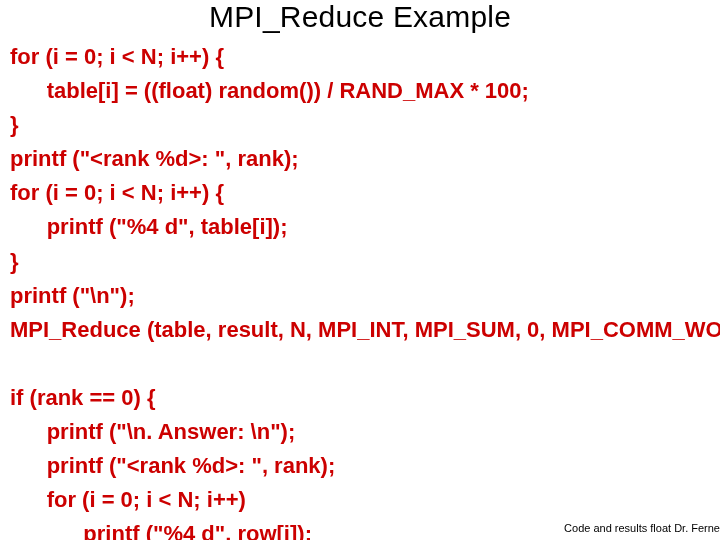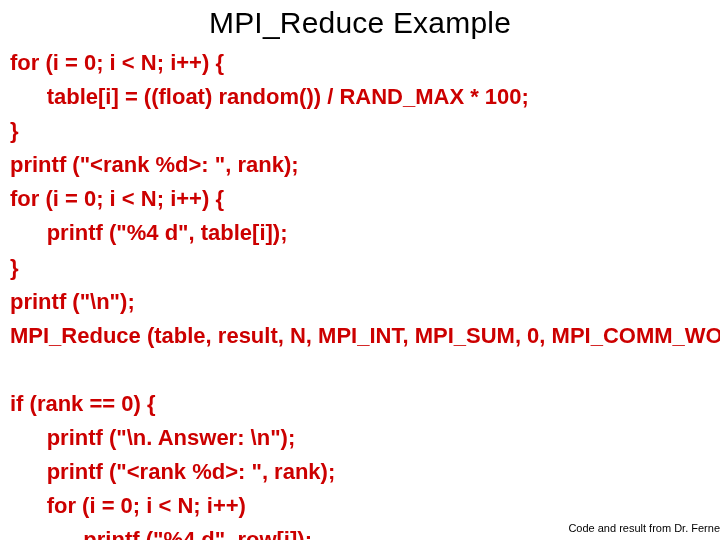--- a/index.html
+++ b/index.html
@@ -14,21 +14,21 @@
   .slide {
     width: 720px;
     height: 540px;
     position: relative;
     box-sizing: border-box;
   }
   .title {
     text-align: center;
     font-size: 30px;
     color: #000000;
-    padding-top: 6px;
+    padding-top: 0;
     padding-bottom: 2px;
     font-weight: 400;
     letter-spacing: 0.2px;
   }
   .code-block {
     color: #cc0000;
     font-family: Arial, Helvetica, sans-serif;
     font-weight: bold;
     font-size: 22px;
     line-height: 1.55;
@@ -60,14 +60,14 @@
 printf ("\n");
 MPI_Reduce (table, result, N, MPI_INT, MPI_SUM, 0, MPI_COMM_WORLD);
 
 if (rank == 0) {
       printf ("\n. Answer: \n");
       printf ("&lt;rank %d&gt;: ", rank);
       for (i = 0; i &lt; N; i++)
             printf ("%4 d", row[i]);
       printf ("\n");
 }</div>
-  <div class="footer">Code and result from Dr. Ferne</div>
+  <div class="footer">Code and results float Dr. Ferne</div>
 </div>
 
 </body></html>

